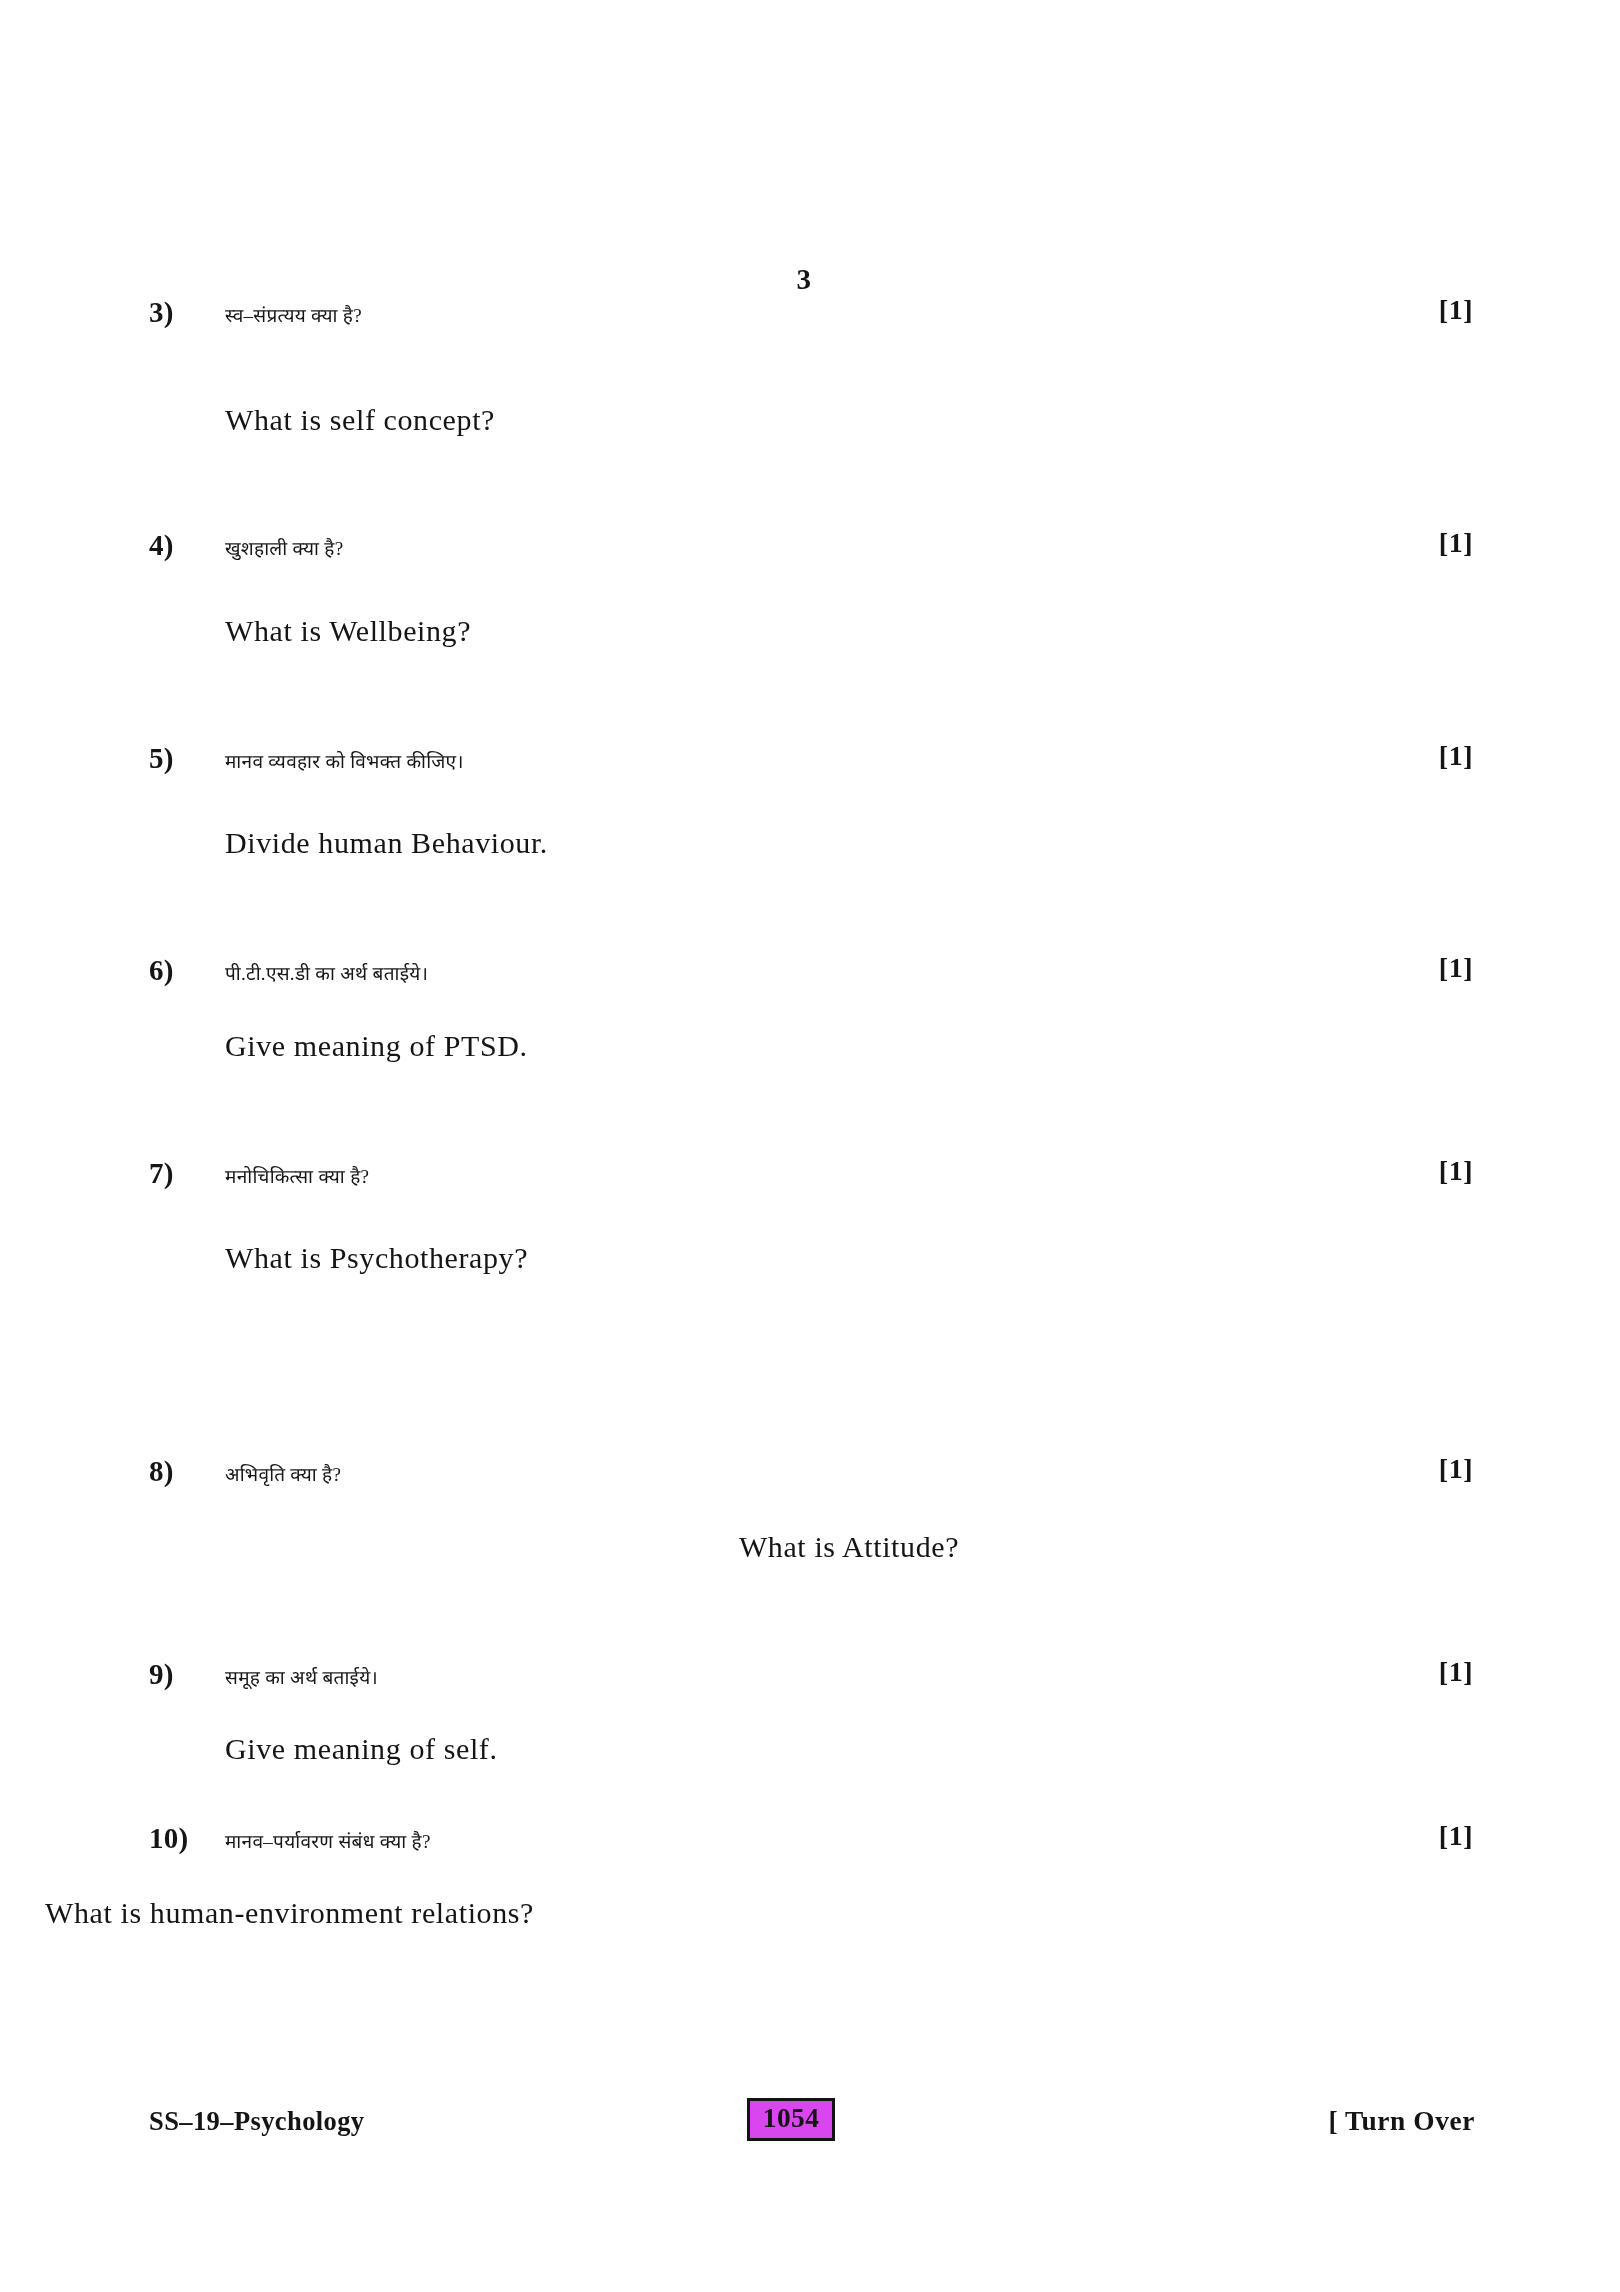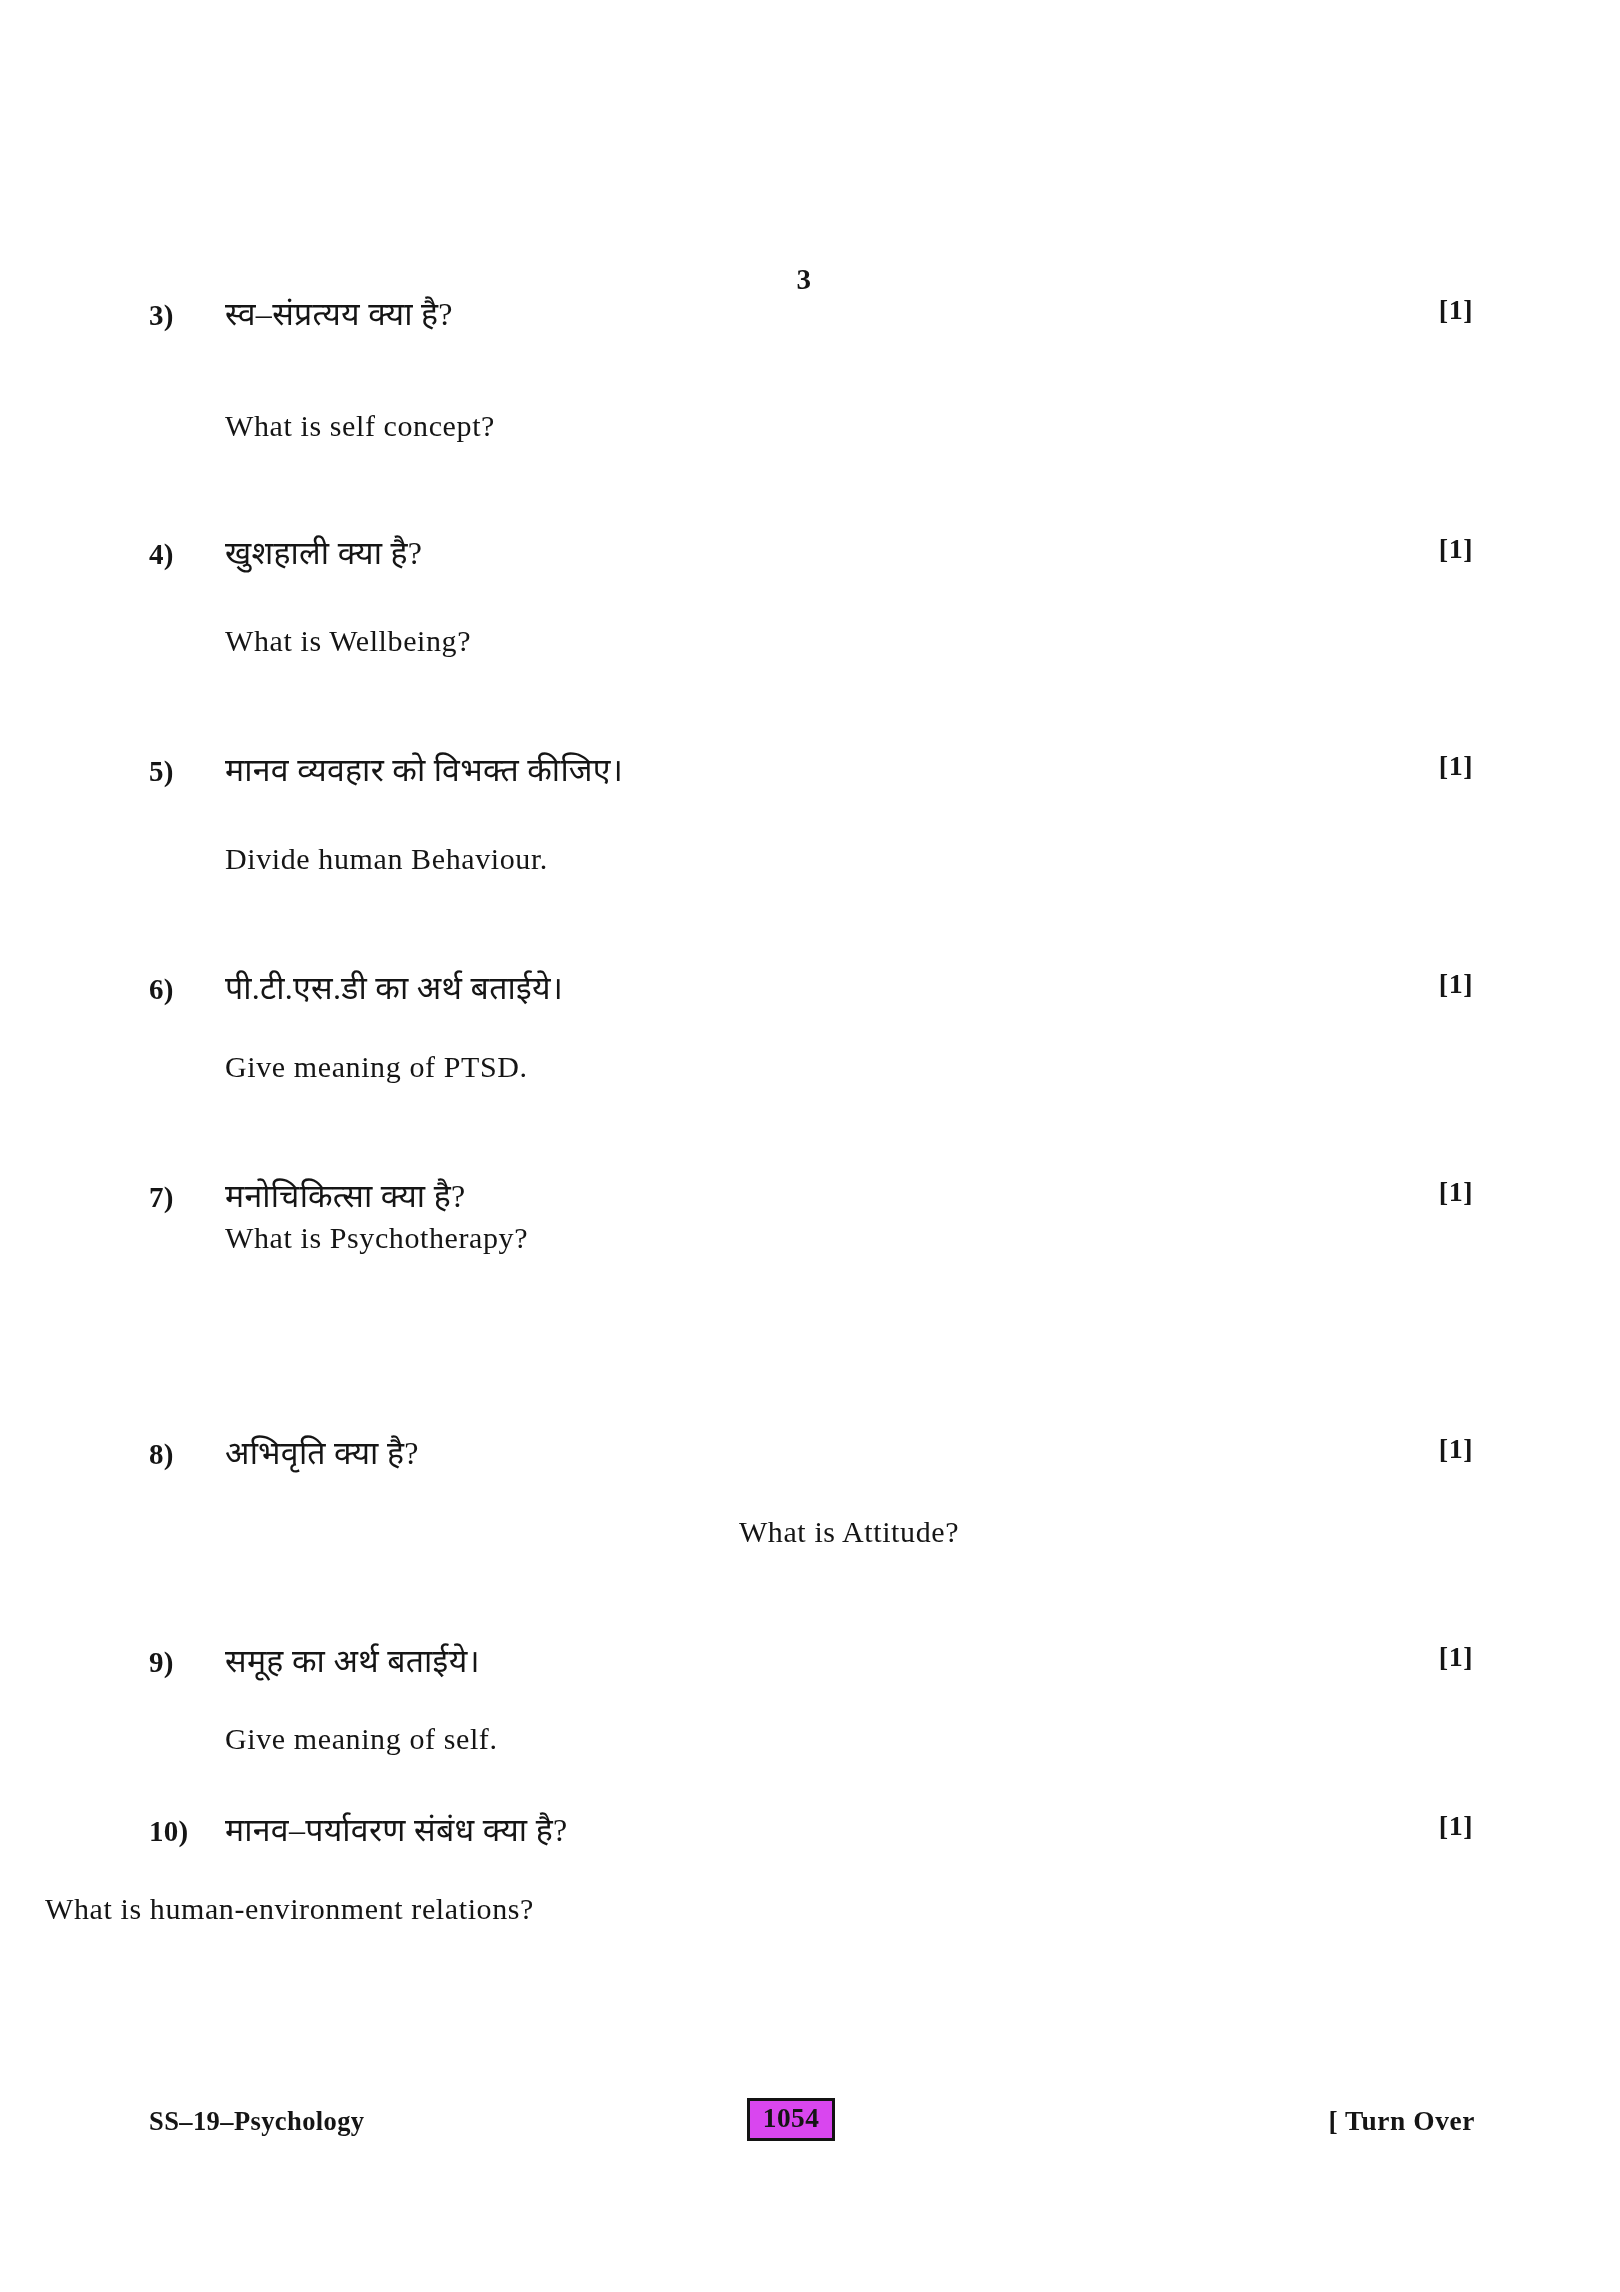--- a/index.html
+++ b/index.html
@@ -53,21 +53,21 @@
   .qnum {
     flex: 0 0 auto;
     width: 76px;
     font-size: 29px;
     font-weight: bold;
     line-height: 1.25;
     letter-spacing: 0.3px;
   }
   .qtext-hi {
     flex: 1 1 auto;
-    font-size: 32px;
+    font-size: 19px;
     line-height: 1.3;
     letter-spacing: 0.3px;
     white-space: nowrap;
   }
   .qtext-en {
     flex: 1 1 auto;
     font-size: 30px;
     line-height: 1.3;
     letter-spacing: 0.6px;
     white-space: nowrap;
@@ -171,21 +171,21 @@
         <div class="qline translation" style="margin-top: 38px;">
           <span class="qtext-en">Give meaning of PTSD.</span>
         </div>
       </div>
       <div class="qblock" style="margin-top: 90px;">
         <div class="qline">
           <span class="qnum">7)</span>
           <span class="qtext-hi">मनोचिकित्सा क्या है?</span>
           <span class="qmarks">[1]</span>
         </div>
-        <div class="qline translation" style="">
+        <div class="qline translation" style="margin-top: 47px;">
           <span class="qtext-en">What is Psychotherapy?</span>
         </div>
       </div>
       <div class="qblock" style="margin-top: 176px;">
         <div class="qline">
           <span class="qnum">8)</span>
           <span class="qtext-hi">अभिवृति क्या है?</span>
           <span class="qmarks">[1]</span>
         </div>
         <div class="qline translation" style="margin-top: 37px; text-align: center;">

